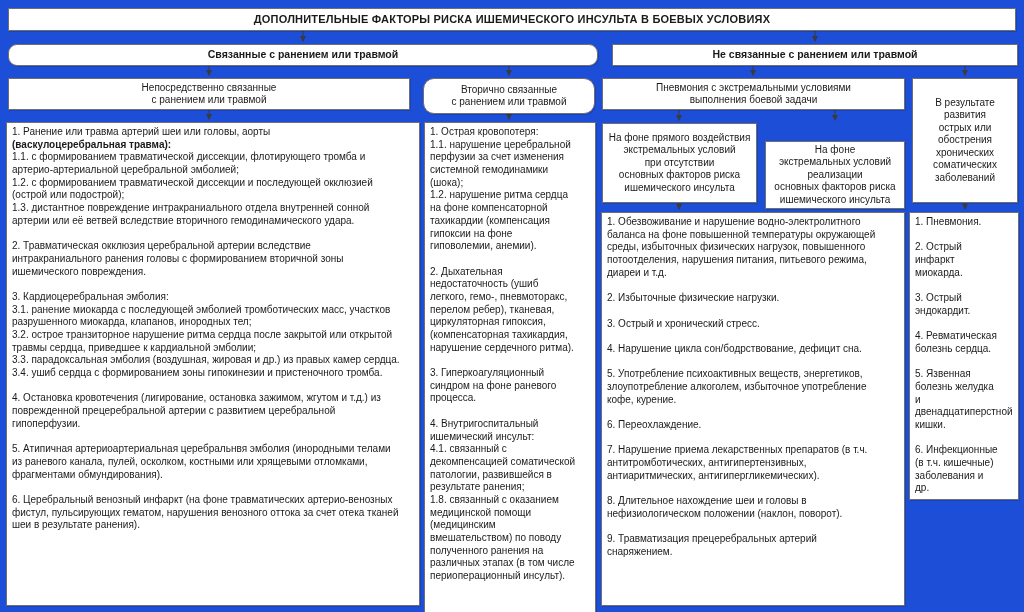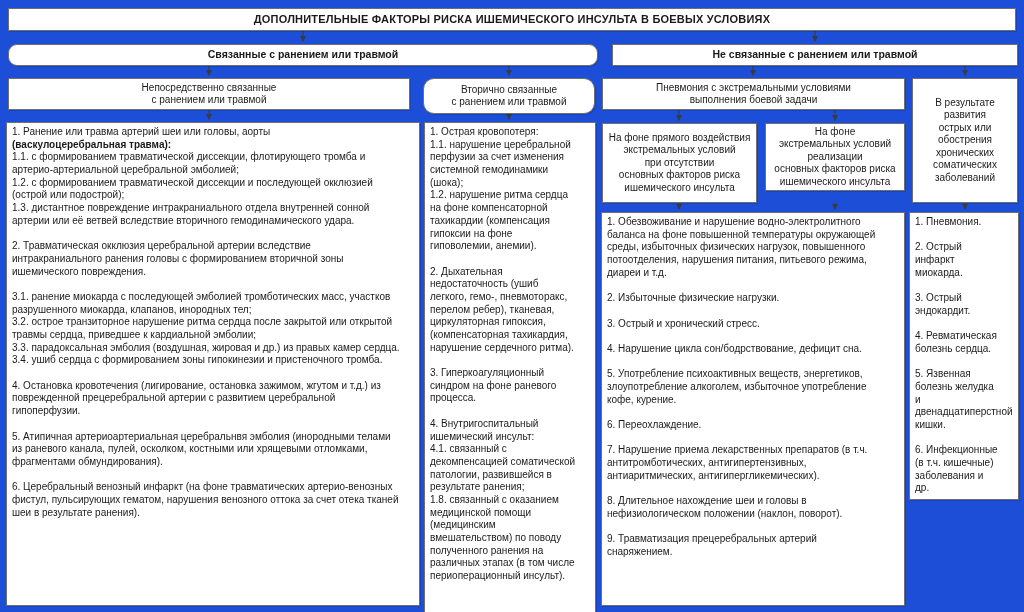--- a/index.html
+++ b/index.html
@@ -87,37 +87,38 @@
 заболеваний</span>
   </div>
 
   <div class="box hdr lvl3" style="left:602px;top:123px;width:155px;height:80px;">
     <span>На фоне прямого воздействия
 экстремальных условий
 при отсутствии
 основных факторов риска
 ишемического инсульта</span>
   </div>
-  <div class="box hdr lvl3" style="left:765px;top:123px;width:140px;height:68px;">
+  <div class="box hdr lvl3" style="left:765px;top:141px;width:140px;height:68px;">
     <span>На фоне
 экстремальных условий
 реализации
 основных факторов риска
 ишемического инсульта</span>
   </div>
 
   <div class="box content" style="left:6px;top:122px;width:414px;height:484px;">
       <div class="line">1. Ранение или травма артерий шеи или головы, аорты</div>
       <div class="line b">(васкулоцеребральная травма):</div>
       <div class="line">1.1. с формированием травматической диссекции, флотирующего тромба и артерио-артериальной церебральной эмболией;</div>
       <div class="line">1.2. с формированием травматической диссекции и последующей окклюзией (острой или подострой);</div>
       <div class="line">1.3. дистантное повреждение интракраниального отдела внутренней сонной артерии или её ветвей вследствие вторичного гемодинамического удара.</div>
       <div class="line"></div>
       <div class="line">2. Травматическая окклюзия церебральной артерии вследствие интракраниального ранения головы с формированием вторичной зоны ишемического повреждения.</div>
       <div class="line"></div>
+      <div class="line">3. Кардиоцеребральная эмболия:</div>
       <div class="line">3.1. ранение миокарда с последующей эмболией тромботических масс, участков разрушенного миокарда, клапанов, инородных тел;</div>
       <div class="line">3.2. острое транзиторное нарушение ритма сердца после закрытой или открытой травмы сердца, приведшее к кардиальной эмболии;</div>
       <div class="line">3.3. парадоксальная эмболия (воздушная, жировая и др.) из правых камер сердца.</div>
       <div class="line">3.4. ушиб сердца с формированием зоны гипокинезии и пристеночного тромба.</div>
       <div class="line"></div>
       <div class="line">4. Остановка кровотечения (лигирование, остановка зажимом, жгутом и т.д.) из поврежденной прецеребральной артерии с развитием церебральной гипоперфузии.</div>
       <div class="line"></div>
       <div class="line">5. Атипичная артериоартериальная церебральнвя эмболия (инородными телами из раневого канала, пулей, осколком, костными или хрящевыми отломками, фрагментами обмундирования).</div>
       <div class="line"></div>
       <div class="line">6. Церебральный венозный инфаркт (на фоне травматических артерио-венозных фистул, пульсирующих гематом, нарушения венозного оттока за счет отека тканей шеи в результате ранения).</div>

